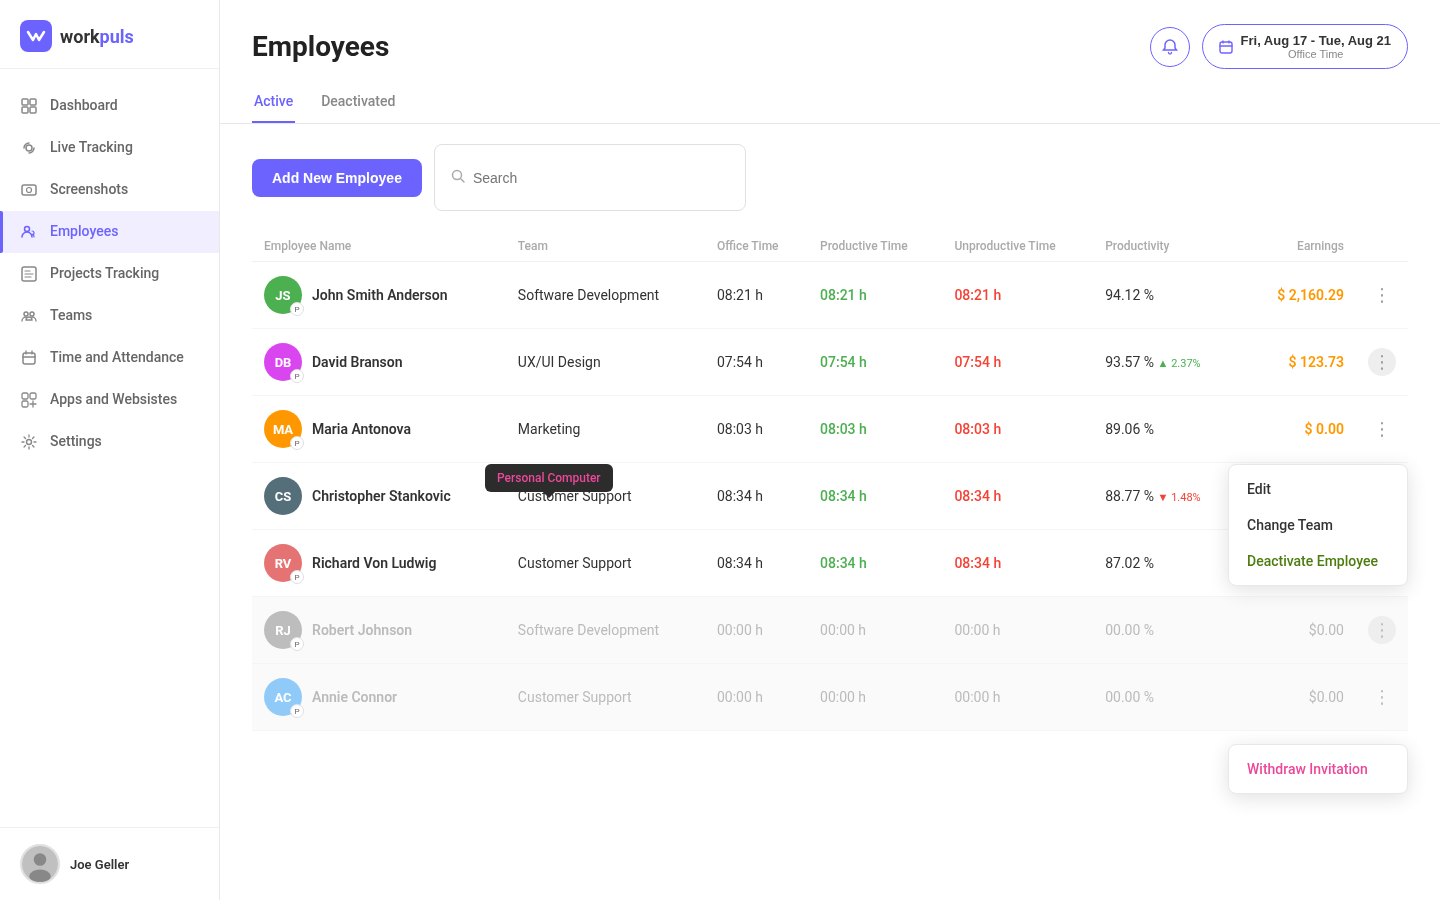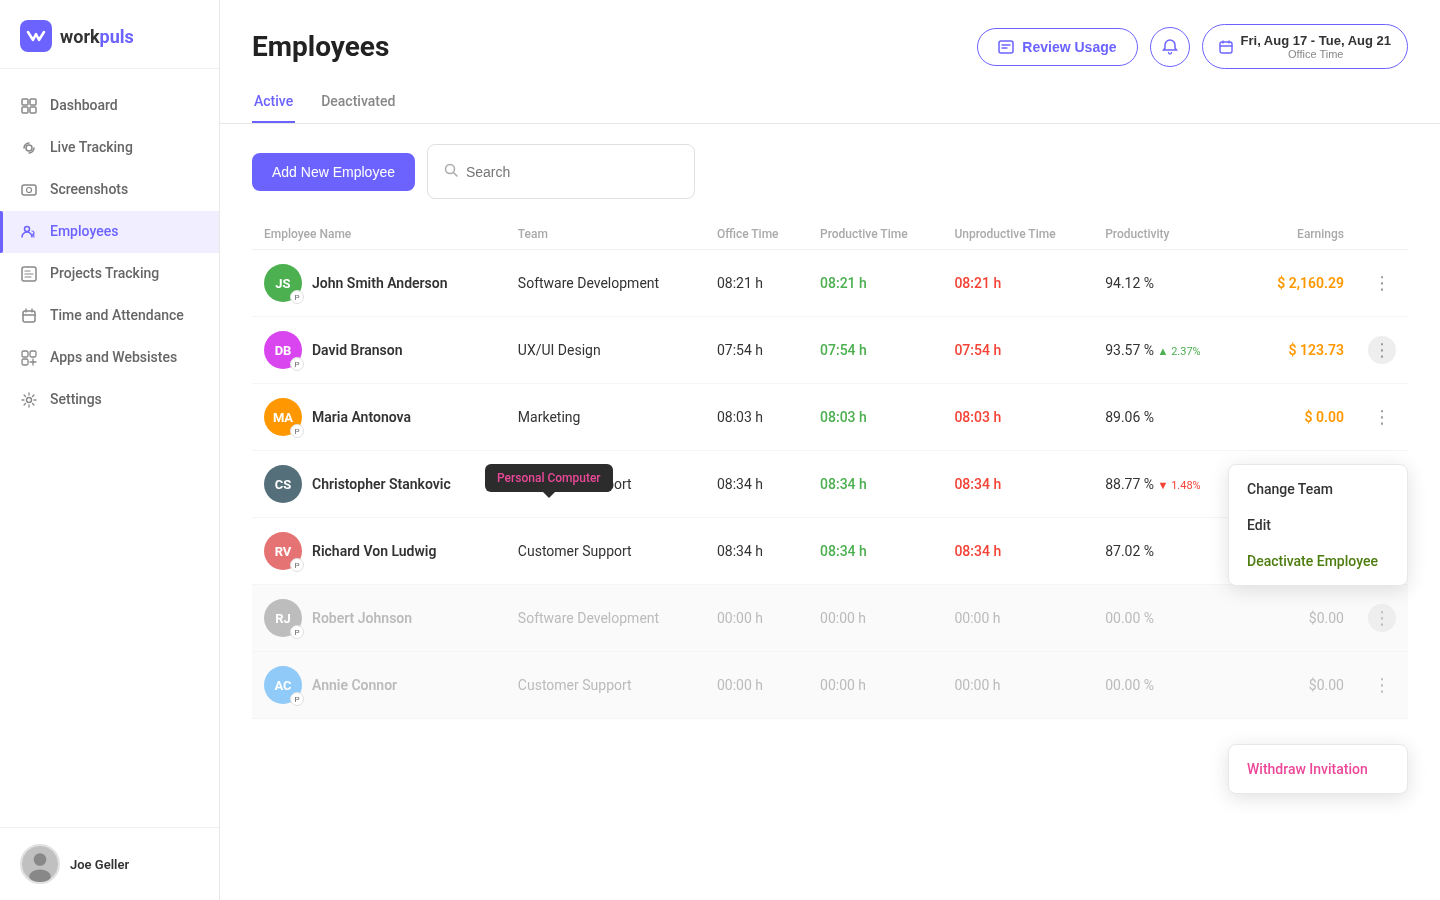--- a/index.html
+++ b/index.html
@@ -188,32 +188,32 @@
       align-items: center;
       gap: 12px;
     }
     .btn-add {
       padding: 11px 20px;
       background: #6c63ff;
       color: #fff;
       border: none;
       border-radius: 8px;
       font-size: 14px;
-      font-weight: 400;
+      font-weight: 700;
       cursor: pointer;
     }
     .search-box {
       display: flex;
       align-items: center;
       gap: 8px;
-      padding: 17px 16px;
+      padding: 23px 16px;
       border: 1px solid #e0e0e0;
       border-radius: 8px;
       background: #fff;
-      width: 268px;
+      width: 312px;
     }
     .search-box input {
       border: none;
       outline: none;
       font-size: 14px;
       color: #333;
       width: 100%;
       background: transparent;
     }
     .search-icon { color: #aaa; }
@@ -448,20 +448,33 @@
     <div class="nav-item">
       <span class="nav-icon">
         <svg width="16" height="16" viewBox="0 0 16 16" fill="none">
             <rect x="1" y="1" width="14" height="14" rx="2" stroke="#888" stroke-width="1.5"></rect>
             <path d="M4 8h8M4 5h5M4 11h6" stroke="#888" stroke-width="1.2" stroke-linecap="round"></path>
           </svg>
       </span>
       <span>Projects Tracking</span>
     </div>
 
+    <div class="nav-item">
+      <span class="nav-icon">
+        <svg width="16" height="16" viewBox="0 0 16 16" fill="none">
+            <circle cx="5" cy="6" r="2" stroke="#888" stroke-width="1.5"></circle>
+            <circle cx="11" cy="6" r="2" stroke="#888" stroke-width="1.5"></circle>
+            <path d="M1 13c0-2.2 1.8-4 4-4" stroke="#888" stroke-width="1.3" stroke-linecap="round"></path>
+            <path d="M15 13c0-2.2-1.8-4-4-4" stroke="#888" stroke-width="1.3" stroke-linecap="round"></path>
+            <path d="M5.5 13c0-2.76 2.24-5 5.5-5" stroke="transparent"></path>
+            <path d="M8 9c1.66 0 3 1.34 3 3H5c0-1.66 1.34-3 3-3z" stroke="#888" stroke-width="1.3" stroke-linecap="round"></path>
+          </svg>
+      </span>
+      <span>Teams</span>
+    </div>
 
     <div class="nav-item">
       <span class="nav-icon">
         <svg width="16" height="16" viewBox="0 0 16 16" fill="none">
             <rect x="2" y="3" width="12" height="11" rx="2" stroke="#888" stroke-width="1.5"></rect>
             <path d="M5 1v3M11 1v3M2 7h12" stroke="#888" stroke-width="1.3" stroke-linecap="round"></path>
           </svg>
       </span>
       <span>Time and Attendance</span>
     </div>
@@ -498,27 +511,20 @@
     </div>
     <span class="user-name">Joe Geller</span>
   </div>
 </aside>
 
 <main class="main">
   <div class="main-header">
     <div class="header-top">
       <h1 class="page-title">Employees</h1>
       <div class="header-actions">
-        <button class="btn-review">
-          <svg width="16" height="16" viewBox="0 0 16 16" fill="none">
-              <rect x="1" y="2" width="14" height="12" rx="2" stroke="#6c63ff" stroke-width="1.5"></rect>
-              <path d="M4 6h8M4 9h5" stroke="#6c63ff" stroke-width="1.3" stroke-linecap="round"></path>
-            </svg>
-          <span>Review Usage</span>
-        </button>
         <button class="btn-notification">
           <svg width="16" height="16" viewBox="0 0 16 16" fill="none">
               <path d="M8 1a5 5 0 0 1 5 5v3l1.5 2H1.5L3 9V6a5 5 0 0 1 5-5z" stroke="#6c63ff" stroke-width="1.5" stroke-linecap="round"></path>
               <path d="M6.5 13.5a1.5 1.5 0 0 0 3 0" stroke="#6c63ff" stroke-width="1.3" stroke-linecap="round"></path>
             </svg>
         </button>
         <button class="btn-date">
           <svg width="14" height="14" viewBox="0 0 14 14" fill="none">
               <rect x="1" y="2" width="12" height="11" rx="2" stroke="#6c63ff" stroke-width="1.4"></rect>
               <path d="M4 1v2M10 1v2M1 6h12" stroke="#6c63ff" stroke-width="1.3" stroke-linecap="round"></path>
@@ -719,22 +725,22 @@
             </td>
         </tr>
       </tbody>
     </table>
 
     <div class="tooltip-popup">
       <span>Personal Computer</span>
     </div>
 
     <div class="context-menu">
+      <div class="context-menu-item">Edit</div>
       <div class="context-menu-item">Change Team</div>
-      <div class="context-menu-item">Edit</div>
       <div class="context-menu-item danger">Deactivate Employee</div>
     </div>
 
     <div class="context-menu-bottom">
       <div class="context-menu-item danger">Withdraw Invitation</div>
     </div>
   </div>
 </main>
 
 </body></html>

